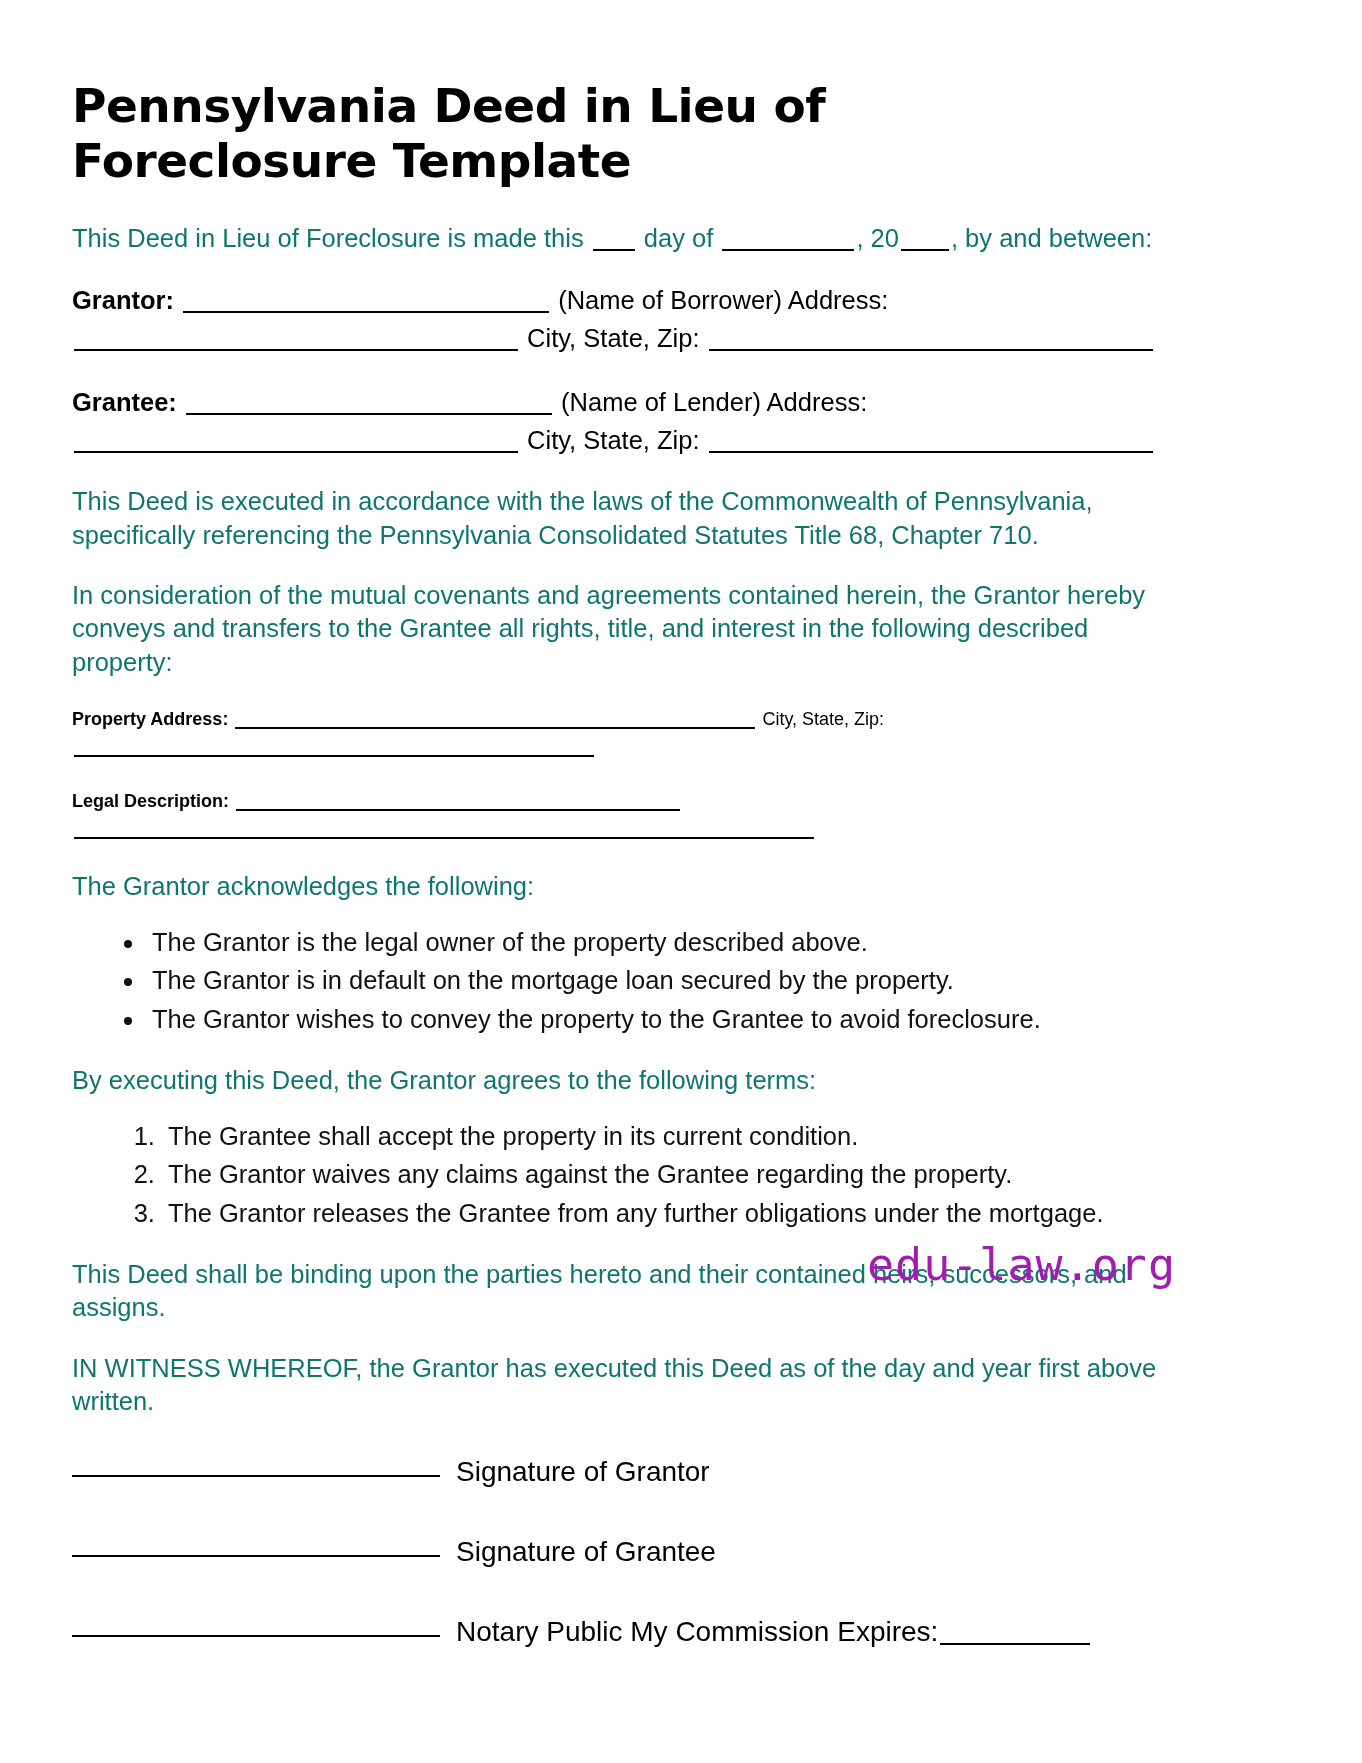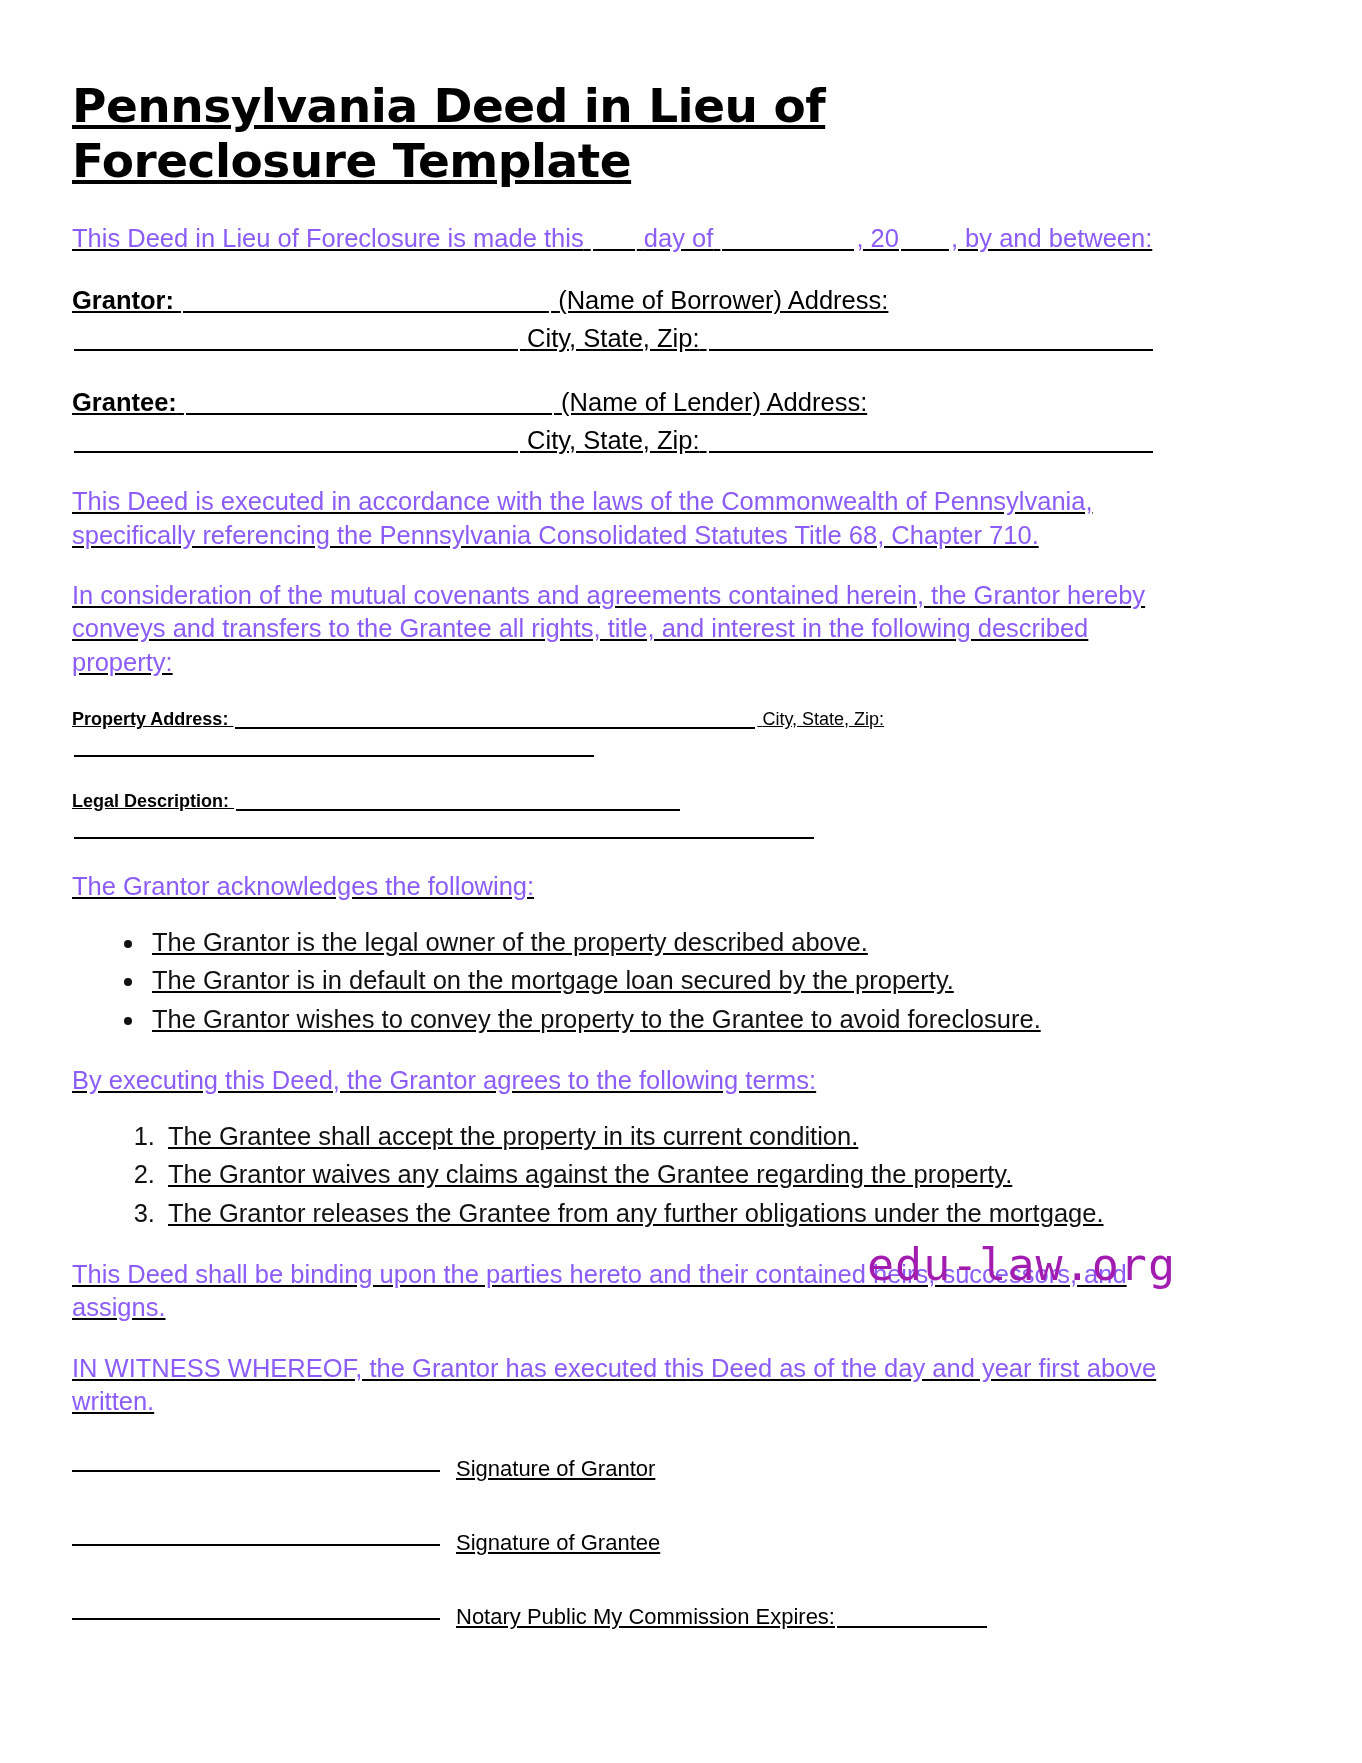--- a/index.html
+++ b/index.html
@@ -14,39 +14,38 @@
     color: #000000;
     overflow: hidden;
   }
   .page {
     position: relative;
     width: 1362px;
     height: 1353px;
     background: #ffffff;
     box-sizing: border-box;
     padding: 78px 190px 0 72px;
-    text-decoration: underline;
   }
   
   .doc-title {
     font-family: "DejaVu Sans", sans-serif;
     font-weight: 700;
     font-size: 47px;
     line-height: 1.17;
     letter-spacing: -0.5px;
     margin: 0 0 34px 0;
     max-width: 880px;
     color: #000;
   }
   
   .p {
     font-size: 25.5px;
     line-height: 1.31;
     margin: 0 0 27px 0;
-    color: #8b5cf6;
+    color: #0f766e;
     max-width: 1098px;
   }
   .p.tight { margin-bottom: 22px; }
 
   
   .blank {
     display: inline-block;
     border-bottom: 2.5px solid #000;
     vertical-align: -4px;
     height: 0;
@@ -85,21 +84,21 @@
   .field-row {
     font-size: 18px;
     line-height: 1.55;
     margin: 0 0 26px 0;
   }
   .field-row .label { font-weight: 700; }
 
   
   .sig-block { margin-top: 40px; }
   .sig-row {
-    font-size: 22px;
+    font-size: 28px;
     line-height: 1.0;
     margin: 0 0 52px 0;
     white-space: nowrap;
   }
   .sig-row .sig-line {
     display: inline-block;
     width: 368px;
     border-bottom: 2.5px solid #000;
     height: 0;
     vertical-align: 4px;

